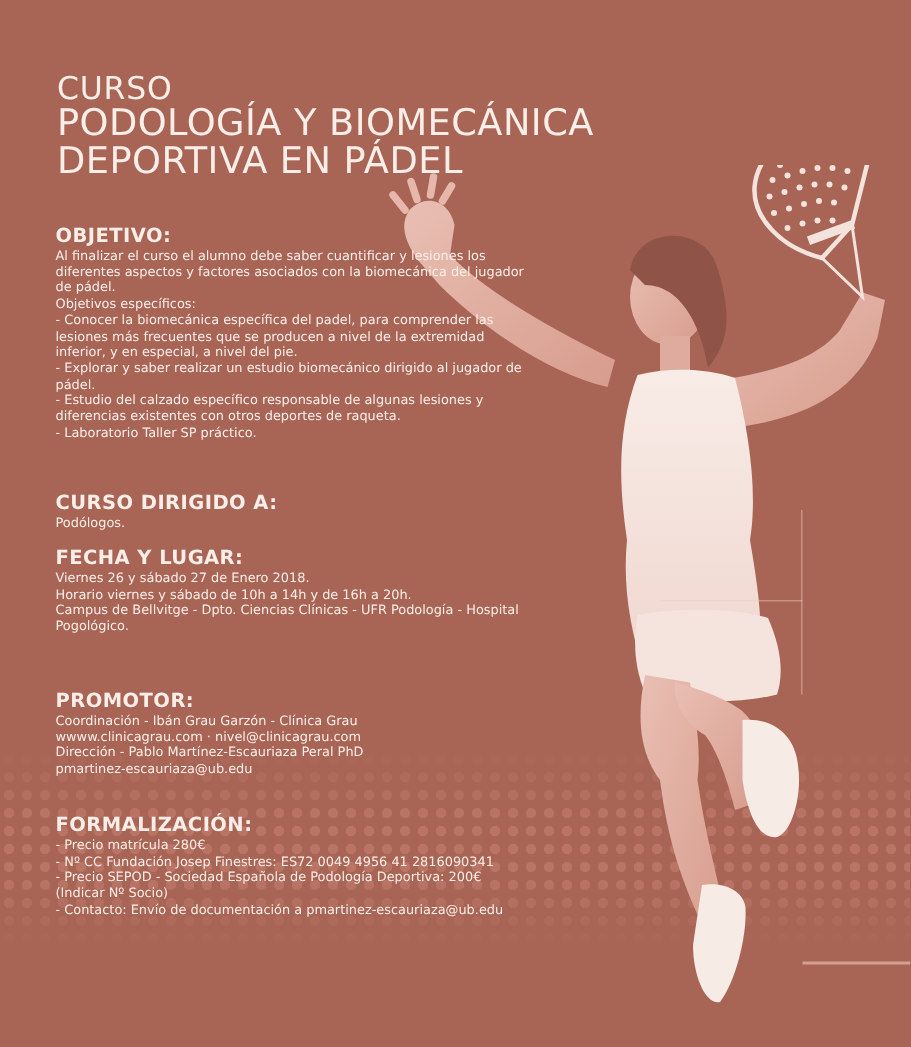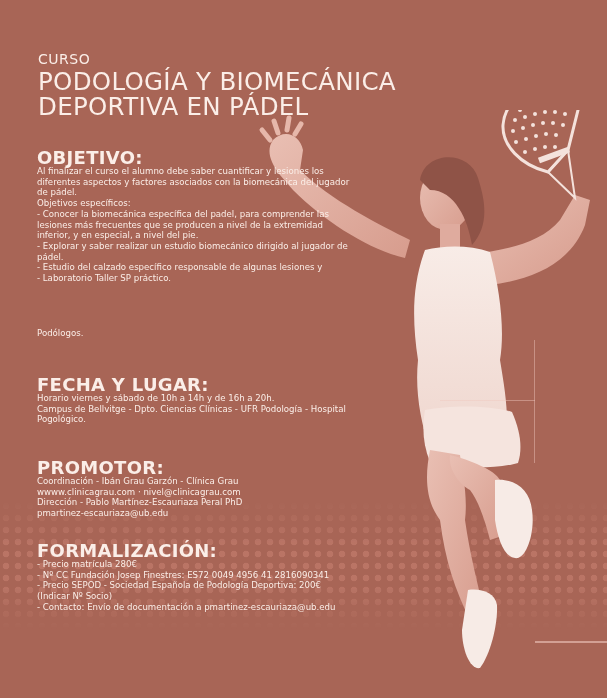--- a/index.html
+++ b/index.html
@@ -17,26 +17,26 @@
       background-size: 12px 12px;
       -webkit-mask-image: linear-gradient(to bottom, transparent 0%, #000 35%, #000 65%, transparent 100%);
       mask-image: linear-gradient(to bottom, transparent 0%, #000 35%, #000 65%, transparent 100%);
     }
     .figure { position: absolute; left: 250px; top: 110px; width: 357px; height: 588px; }
     .deco-line-v { position: absolute; left: 534px; top: 340px; width: 1px; height: 123px; background: rgba(240,200,190,0.45); }
     .deco-line-h { position: absolute; left: 440px; top: 400px; width: 95px; height: 1px; background: rgba(240,200,190,0.45); }
     .deco-line-h2 { position: absolute; left: 535px; top: 641px; width: 72px; height: 2px; background: rgba(240,200,190,0.6); }
 
     .header { position: absolute; left: 38px; top: 50px; }
-    .kicker { font-size: 14px; letter-spacing: 0.5px; font-weight: normal; line-height: 19px; color: #fbeee8; }
+    .kicker { font-size: 21px; letter-spacing: 0.5px; font-weight: normal; line-height: 19px; color: #fbeee8; }
     .title { font-size: 24.5px; line-height: 25px; letter-spacing: 0.3px; font-weight: normal; color: #fbeee8; }
 
     .content { position: absolute; left: 37px; top: 150px; width: 320px; }
     .section { position: absolute; left: 0; width: 330px; }
-    .sec-title { font-size: 18px; font-weight: bold; letter-spacing: 0.3px; line-height: 15px; margin-bottom: 1px; color: #fbeee8; }
+    .sec-title { font-size: 13px; font-weight: bold; letter-spacing: 0.3px; line-height: 15px; margin-bottom: 1px; color: #fbeee8; }
     .line { font-size: 8.6px; line-height: 10.7px; white-space: nowrap; color: #fbeee8; }
     a.line { text-decoration: none; display: block; }
   </style>
 </head>
 <body>
 
 <div class="poster">
 
   <div class="halftone"></div>
 
@@ -126,29 +126,32 @@
       <div class="line">Al finalizar el curso el alumno debe saber cuantificar y lesiones los</div>
       <div class="line">diferentes aspectos y factores asociados con la biomecánica del jugador</div>
       <div class="line">de pádel.</div>
       <div class="line">Objetivos específicos:</div>
       <div class="line">- Conocer la biomecánica específica del padel, para comprender las</div>
       <div class="line">lesiones más frecuentes que se producen a nivel de la extremidad</div>
       <div class="line">inferior, y en especial, a nivel del pie.</div>
       <div class="line">- Explorar y saber realizar un estudio biomecánico dirigido al jugador de</div>
       <div class="line">pádel.</div>
       <div class="line">- Estudio del calzado específico responsable de algunas lesiones y</div>
+      <div class="line">diferencias existentes con otros deportes de raqueta.</div>
       <div class="line">- Laboratorio Taller SP práctico.</div>
     </div>
 
     <div class="section" style="top:178px">
+      <div class="sec-title">CURSO DIRIGIDO A:</div>
       <div class="line">Podólogos.</div>
     </div>
 
-    <div class="section" style="top:227px">
+    <div class="section" style="top:215px">
       <div class="sec-title">FECHA Y LUGAR:</div>
+      <div class="line">Viernes 26 y sábado 27 de Enero 2018.</div>
       <div class="line">Horario viernes y sábado de 10h a 14h y de 16h a 20h.</div>
       <div class="line">Campus de Bellvitge - Dpto. Ciencias Clínicas - UFR Podología - Hospital</div>
       <div class="line">Pogológico.</div>
     </div>
 
     <div class="section" style="top:310px">
       <div class="sec-title">PROMOTOR:</div>
       <div class="line">Coordinación - Ibán Grau Garzón - Clínica Grau</div>
       <div class="line">
         <a class="line" style="display:inline">wwww.clinicagrau.com</a>

